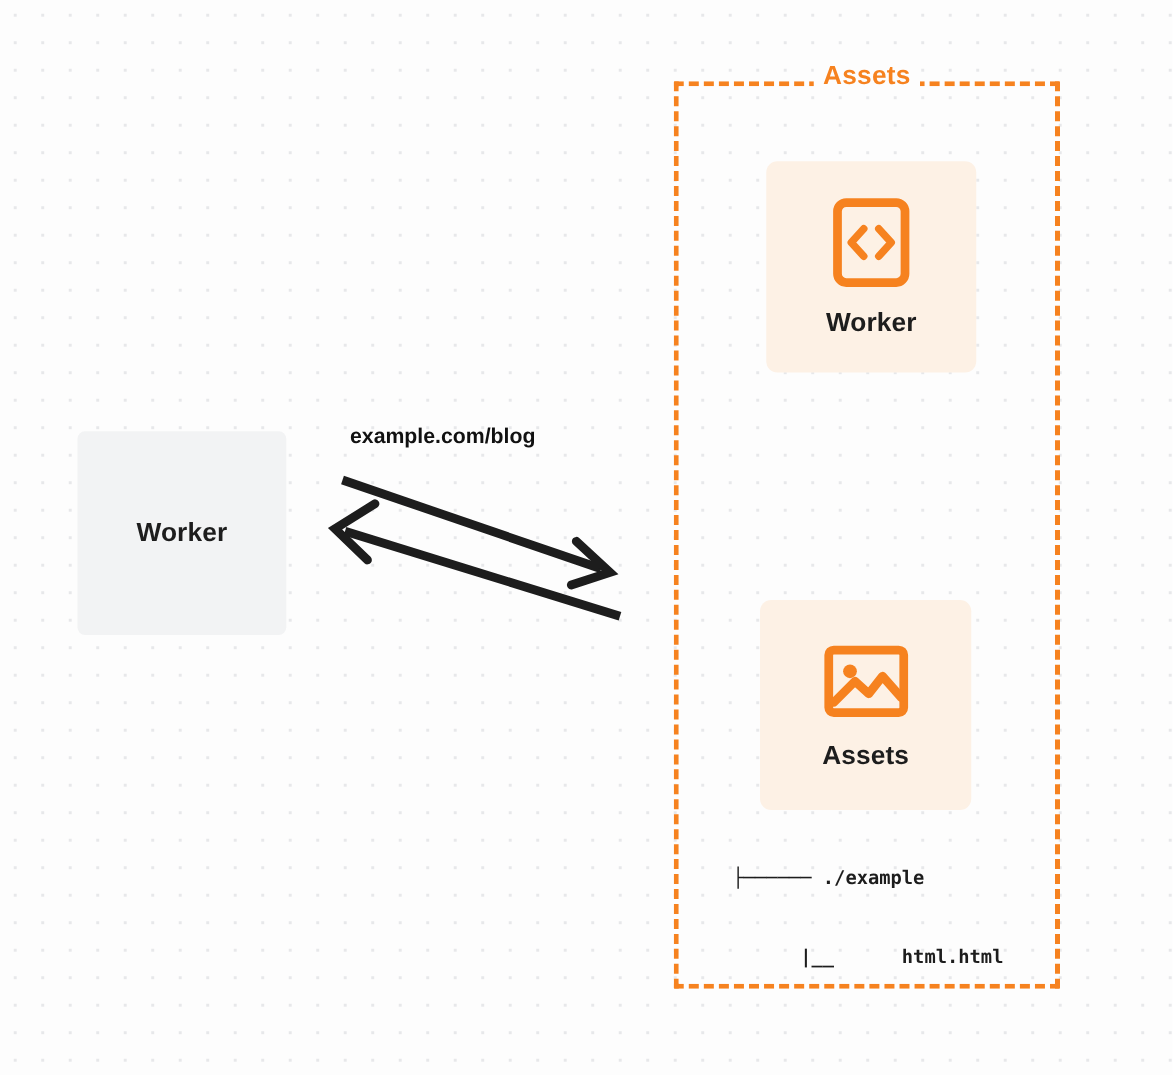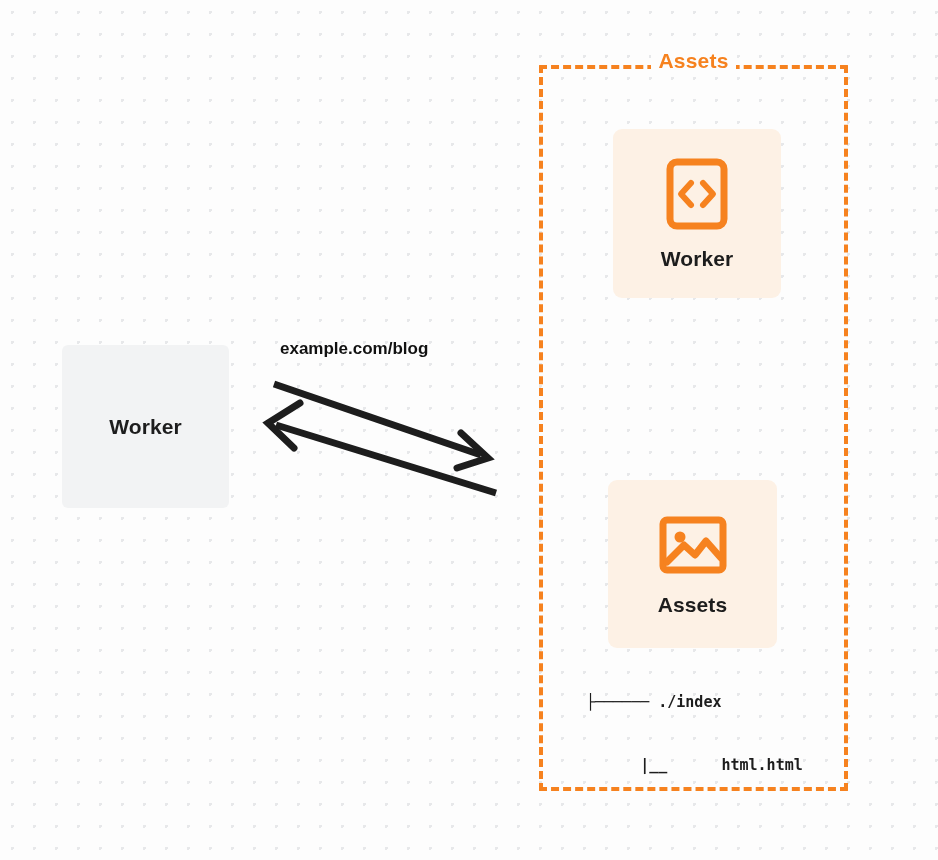--- a/index.html
+++ b/index.html
@@ -166,21 +166,21 @@
       <svg width="68" height="62" viewBox="0 0 68 62" aria-hidden="true">
         <rect x="4" y="6" width="60" height="50" rx="4" ry="4" fill="none" stroke="#f6821f" stroke-width="7"></rect>
         <circle cx="21" cy="23" r="5.5" fill="#f6821f"></circle>
         <polyline points="8,48 25,31 36,41 47,27 62,44" fill="none" stroke="#f6821f" stroke-width="7" stroke-linecap="round" stroke-linejoin="round"></polyline>
       </svg>
     </div>
     <div class="node-label">Assets</div>
   </div>
 
   <div class="file-tree">
-    <div>├────── ./index</div>
+    <div>├────── ./example</div>
     <div>      |__      html.html</div>
     
   </div>
 
   <div class="node node-gray" id="client-node">
     <div class="node-label">Worker</div>
   </div>
 
   <div class="arrow-label">example.com/blog</div>
 

